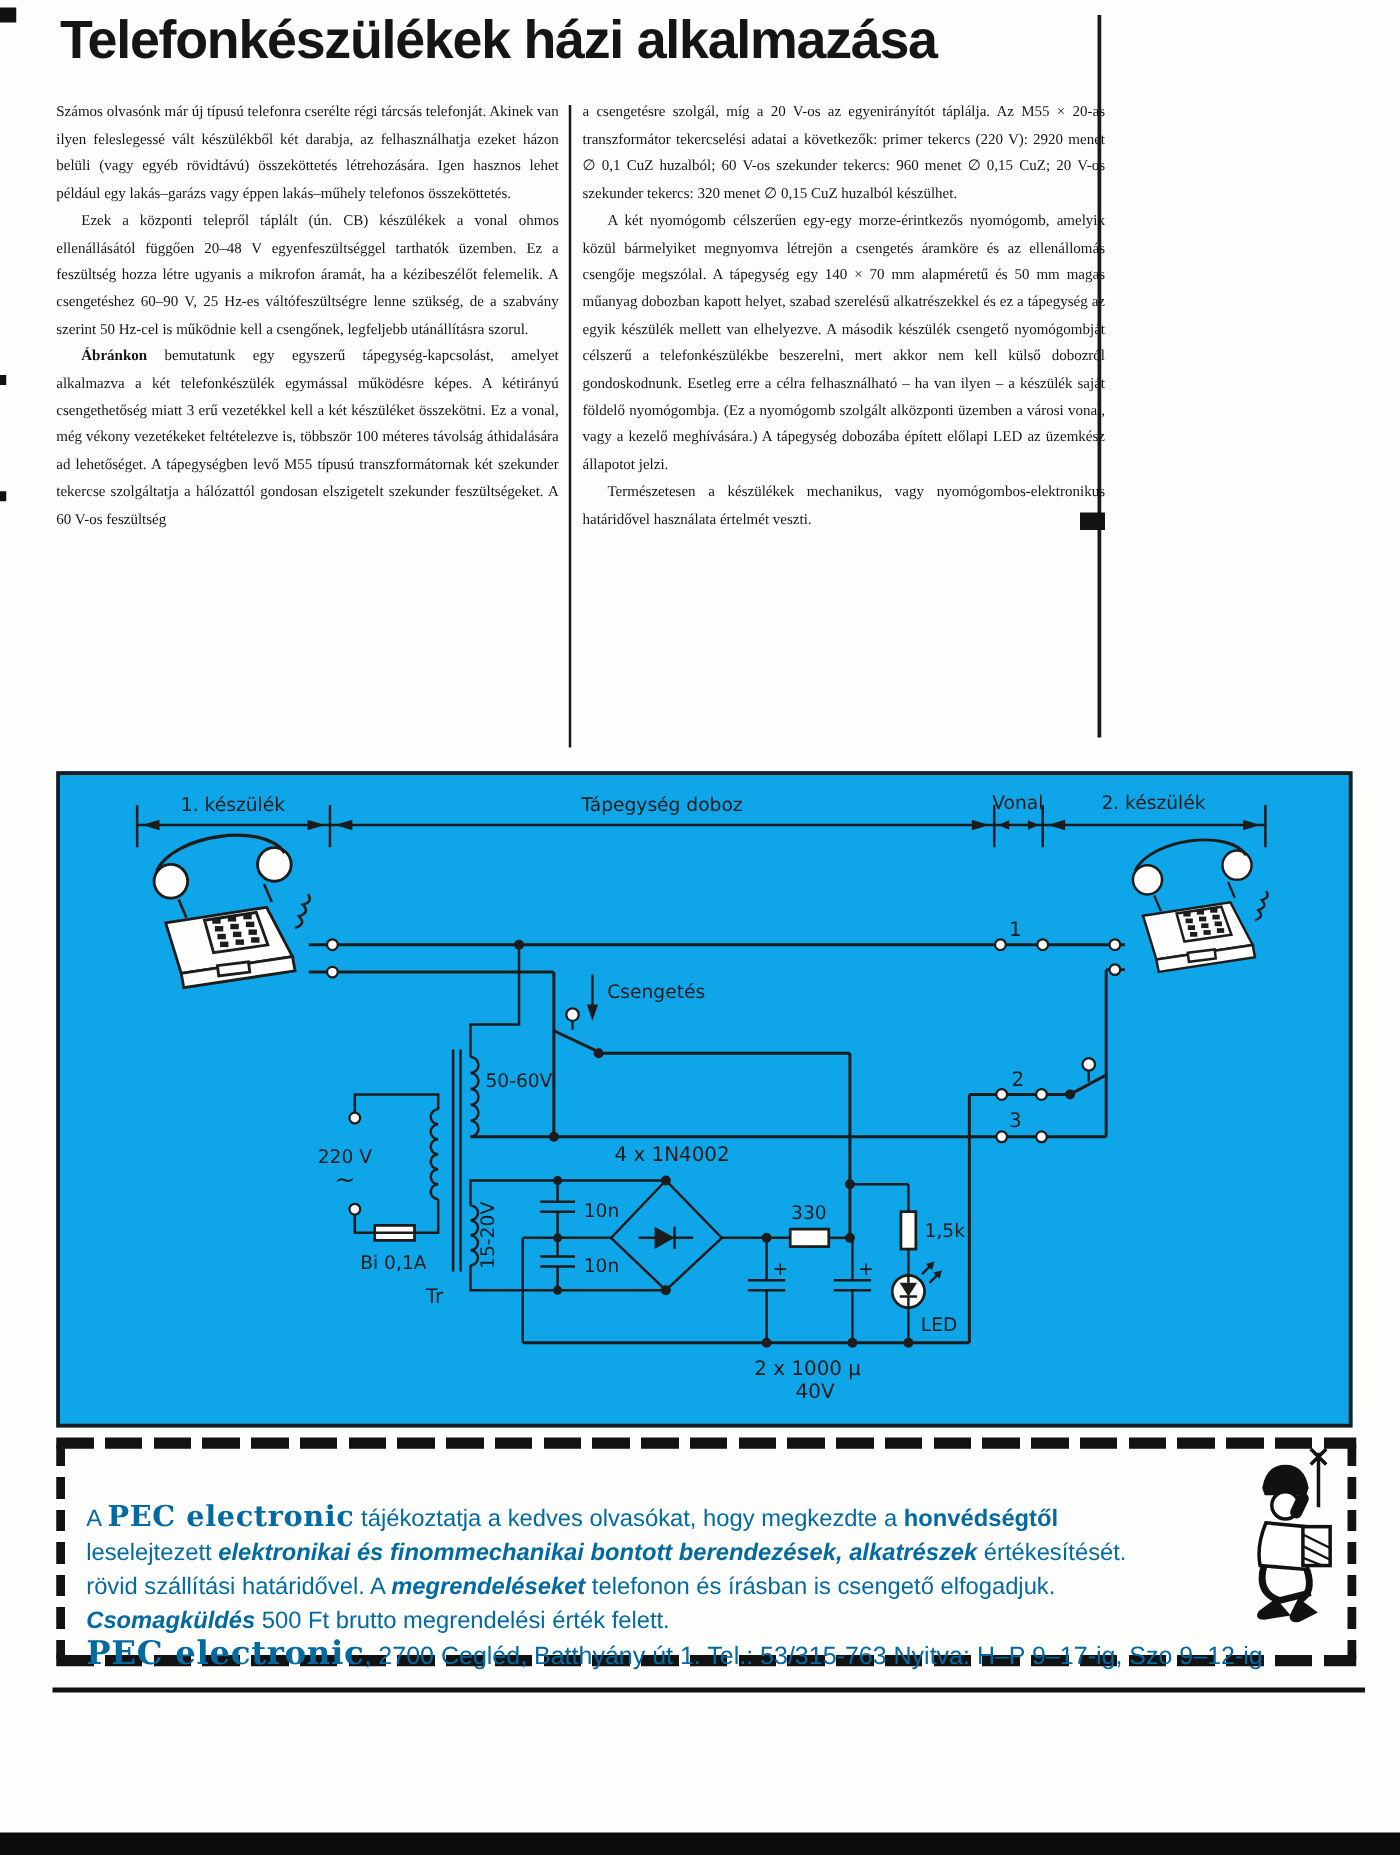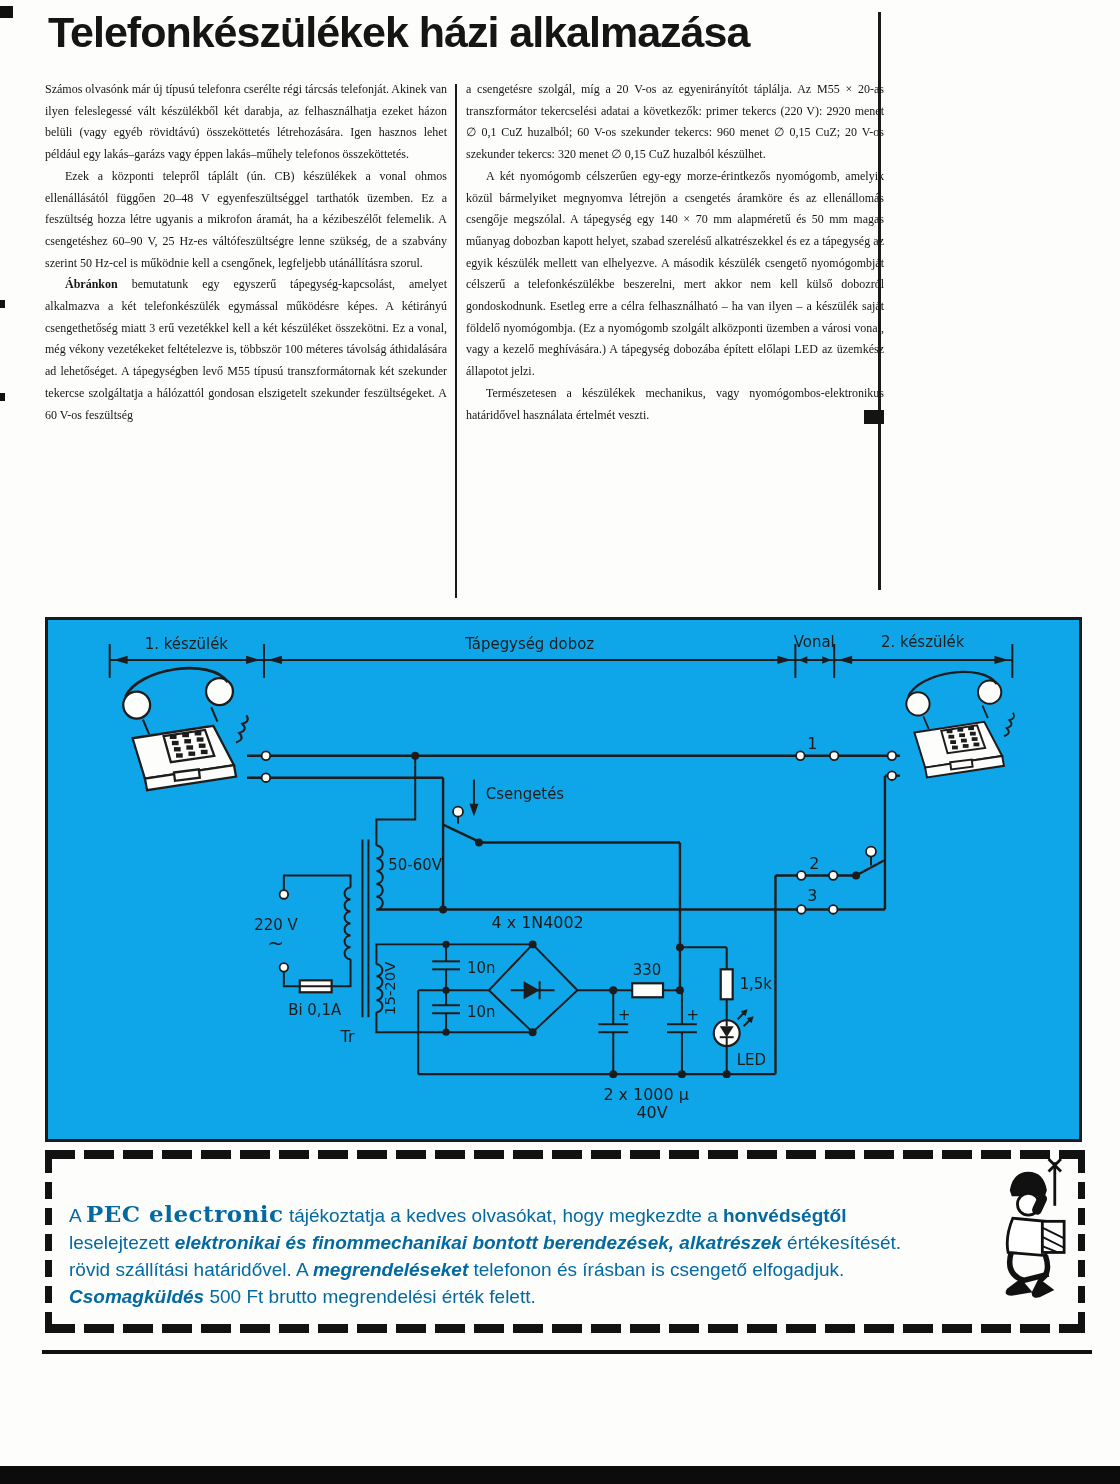--- a/index.html
+++ b/index.html
@@ -308,20 +308,21 @@
   <div class="adbox">
     <div class="ad-edge ad-top"></div>
     <div class="ad-edge ad-bottom"></div>
     <div class="ad-edge ad-left"></div>
     <div class="ad-edge ad-right"></div>
     <div class="ad-content">
       <p><span>A </span><span class="ad-logo">PEC electronic</span><span> tájékoztatja a kedves olvasókat, hogy megkezdte a </span><span class="b">honvédségtől</span></p>
       <p><span>leselejtezett </span><span class="bi">elektronikai és finommechanikai bontott berendezések, alkatrészek</span><span> értékesítését.</span></p>
       <p><span>rövid szállítási határidővel. A </span><span class="bi">megrendeléseket</span><span> telefonon és írásban is csengető elfogadjuk.</span></p>
       <p><span class="bi">Csomagküldés</span><span> 500 Ft brutto megrendelési érték felett.</span></p>
+      <p class="ad-line6"><span class="ad-logo2">PEC electronic</span><span>,  2700 Cegléd,  Batthyány út 1.    Tel.: 53/315-763    Nyitva: H–P 9–17-ig, Szo 9–12-ig</span></p>
     </div>
     <svg class="soldier" viewBox="0 0 52 108">
       <g stroke="#111" stroke-width="1.8" fill="none">
         <line x1="40" y1="4" x2="40" y2="32"></line>
         <path d="M36,2 L44,10 M44,2 L36,10"></path>
         <path d="M12,22 q2,-11 11,-11 q9,0 11,11 l-1,3 L13,25 Z" fill="#111"></path>
         <circle cx="23" cy="31" r="7" fill="#fff"></circle>
         <rect x="28" y="25" width="4.5" height="12" rx="2" fill="#111" transform="rotate(25 30 31)"></rect>
         <path d="M13,40 q-5,12 -3,22 l24,2 q5,-12 0,-22 z" fill="#fff"></path>
         <rect x="32" y="42" width="14" height="20" fill="#fff"></rect>

